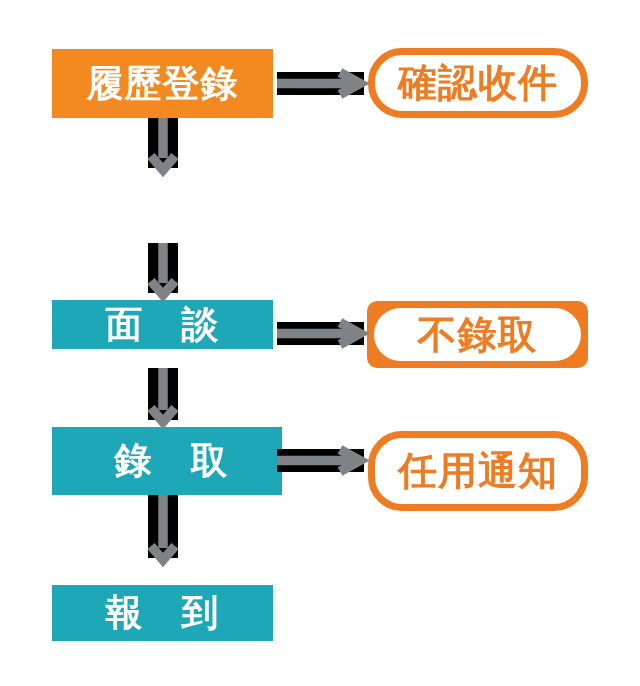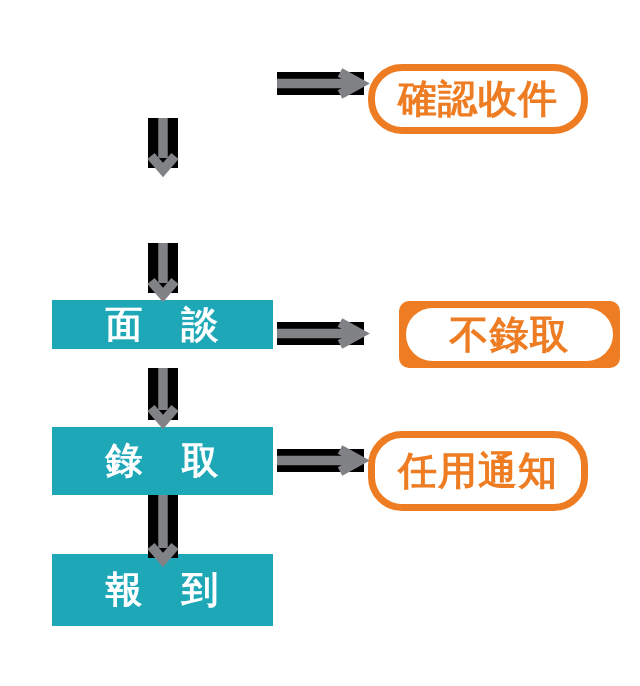--- a/index.html
+++ b/index.html
@@ -21,53 +21,52 @@
     color: #ffffff;
     font-weight: bold;
     font-size: 37px;
     letter-spacing: 1px;
     background: var(--teal, #1EA8B7);
   }
   .step.primary { background: var(--orange, #F28A21); }
   #step-1 { top: 49px;  height: 69px; }
   #step-2 { top: 175px; height: 68px; }
   #step-3 { top: 300px; height: 49px; }
-  #step-4 { top: 427px; height: 68px; }
-  #step-5 { top: 554px; height: 72px; }
+  #step-4 { top: 427px; height: 68px; padding-left: 9px; }
+  #step-5 { top: 585px; height: 56px; }
 
   .pill-a {
     position: absolute;
     left: 368px;
     width: 220px;
     box-sizing: border-box;
     background: #ffffff;
     border: 7px solid var(--pill-orange, #EE7C22);
     border-radius: 34px;
     display: flex;
     align-items: center;
     justify-content: center;
     color: var(--pill-orange, #EE7C22);
     font-weight: bold;
     font-size: 39px;
     letter-spacing: 1px;
   }
-  #pill-1 { top: 64px;  height: 70px; }
+  #pill-1 { top: 48px;  height: 70px; }
   #pill-3 { top: 431px; height: 80px; }
 
   .pill-b {
     position: absolute;
     left: 367px;
     top: 301px;
     width: 221px;
     height: 67px;
     box-sizing: border-box;
     background: var(--pill-orange, #EE7C22);
     border-radius: 10px;
     padding: 7px;
-    margin-left: 32px;
   }
   .pill-b .inner {
     width: 100%;
     height: 100%;
     box-sizing: border-box;
     background: #ffffff;
     border-radius: 999px;
     display: flex;
     align-items: center;
     justify-content: center;
@@ -91,20 +90,21 @@
   #conn-v4 { left: 148px; top: 495px; }
   #conn-h1 { left: 277px; top: 70px;  }
   #conn-h2 { left: 277px; top: 320px; }
   #conn-h3 { left: 277px; top: 447px; }
 </style>
 </head>
 <body>
 
 <div class="canvas" style="--orange: #F28A21; --pill-orange: #EE7C22; --teal: #1EA8B7; --arrow-black: #000000; --arrow-gray: #808285; --white: #FFFFFF;">
 
+  <div class="step primary" id="step-1">履歷登錄</div>
   <div class="step" id="step-3">面　談</div>
   <div class="step" id="step-4">錄　取</div>
   <div class="step" id="step-5">報　到</div>
 
   <div class="pill-a" id="pill-1">確認收件</div>
   <div class="pill-b" id="pill-2">
     <div class="inner">不錄取</div>
   </div>
   <div class="pill-a" id="pill-3">任用通知</div>
 

